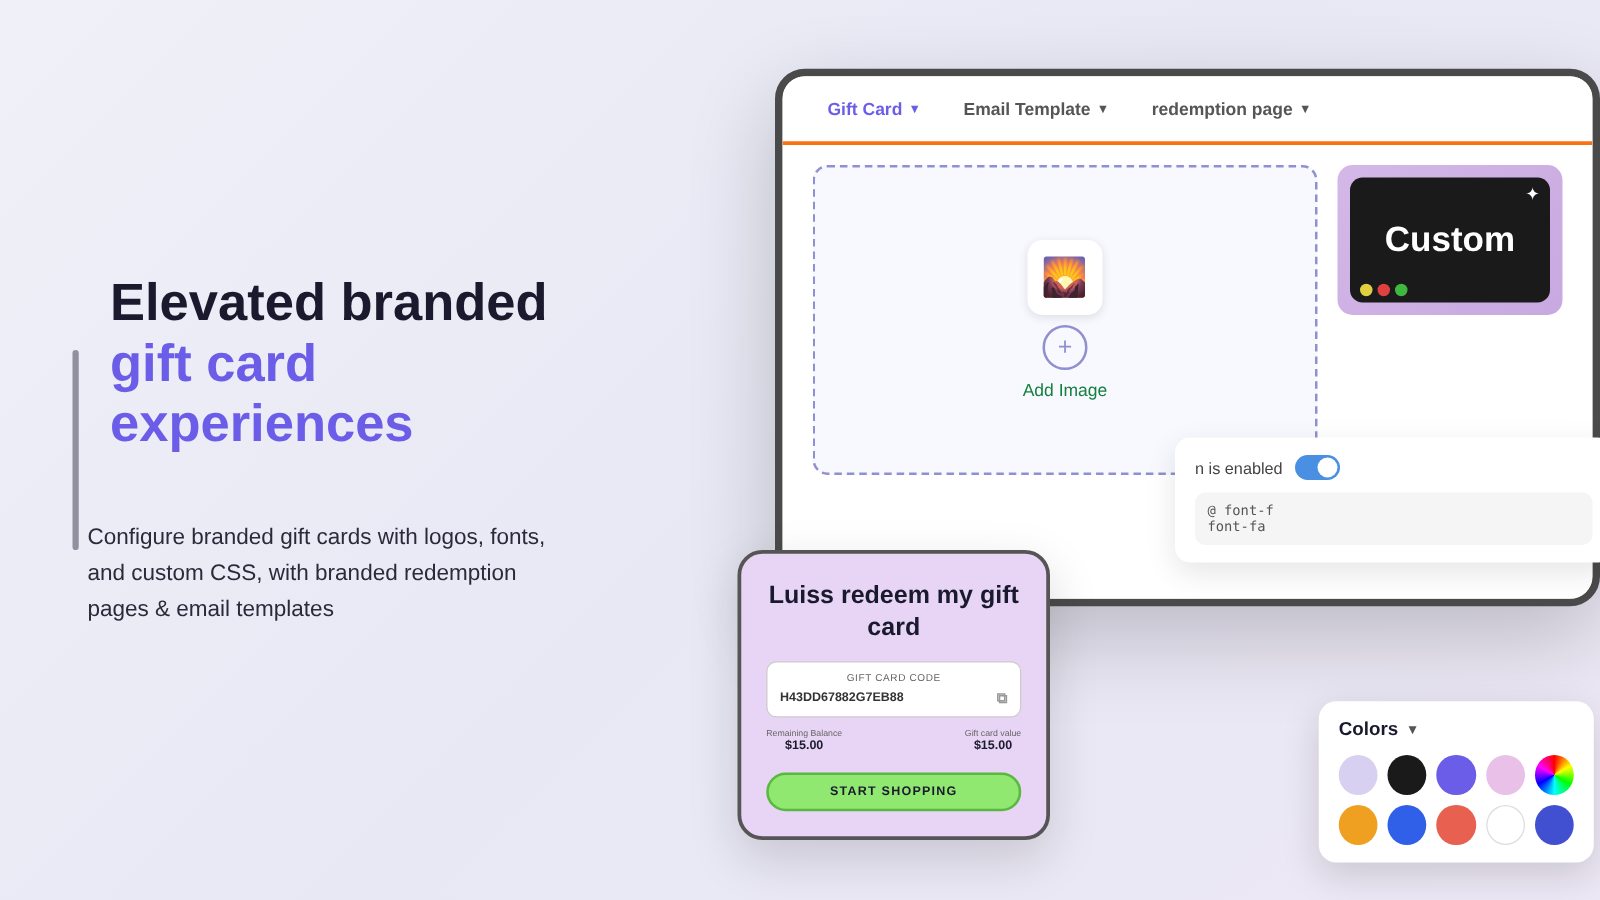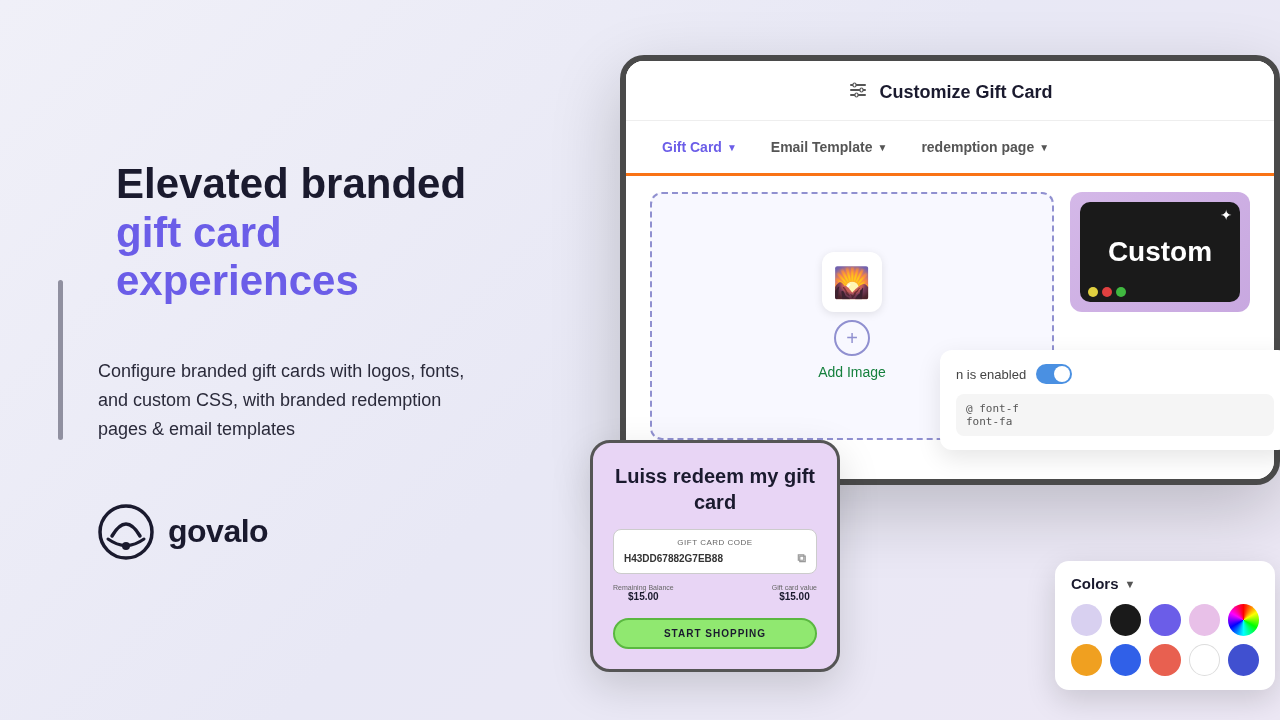--- a/index.html
+++ b/index.html
@@ -16,21 +16,20 @@
     }
 
     
     .left-section {
       width: 520px;
       padding: 60px 60px 60px 70px;
       display: flex;
       flex-direction: column;
       height: 100%;
       justify-content: center;
-      margin-left: 28px;
     }
 
     .accent-line {
       width: 5px;
       height: 160px;
       background: #9090a0;
       position: absolute;
       left: 58px;
       border-radius: 3px;
     }
@@ -409,49 +408,27 @@
 <div class="left-section">
   <div class="accent-line"></div>
 
   <div class="headline">
     <span class="headline-line1">Elevated branded</span>
     <span class="headline-line2">gift card experiences</span>
   </div>
 
   <p class="description">Configure branded gift cards with logos, fonts, and custom CSS, with branded redemption pages &amp; email templates</p>
 
-  <div class="logo-area">
-    <svg class="logo-icon" viewBox="0 0 56 56" fill="none" xmlns="http://www.w3.org/2000/svg">
-      <circle cx="28" cy="28" r="26" fill="none" stroke="#1a1a2e" stroke-width="3.5"></circle>
-      <path d="M14 32 Q28 8 42 32" stroke="#1a1a2e" stroke-width="3.5" fill="none" stroke-linecap="round"></path>
-      <path d="M10 35 Q28 48 46 35" stroke="#1a1a2e" stroke-width="3" fill="none" stroke-linecap="round"></path>
-      <circle cx="28" cy="42" r="4" fill="#1a1a2e"></circle>
-    </svg>
-    <span class="logo-text">govalo</span>
-  </div>
 </div>
 
 <div class="right-section">
 
   <div class="monitor-frame">
     <div class="monitor-inner">
 
-      <div class="window-header">
-        <span class="customize-icon">
-          <svg width="22" height="22" viewBox="0 0 22 22" fill="none">
-            <rect x="3" y="5" width="16" height="2" rx="1" fill="#555"></rect>
-            <rect x="3" y="10" width="16" height="2" rx="1" fill="#555"></rect>
-            <rect x="3" y="15" width="16" height="2" rx="1" fill="#555"></rect>
-            <rect x="6" y="4" width="3" height="4" rx="1.5" fill="white" stroke="#555" stroke-width="1.2"></rect>
-            <rect x="13" y="9" width="3" height="4" rx="1.5" fill="white" stroke="#555" stroke-width="1.2"></rect>
-            <rect x="8" y="14" width="3" height="4" rx="1.5" fill="white" stroke="#555" stroke-width="1.2"></rect>
-          </svg>
-        </span>
-        <span class="window-title">Customize Gift Card</span>
-      </div>
 
       <div class="window-tabs">
         <div class="tab-item active">
           <span>Gift Card</span>
           <span class="tab-chevron">▼</span>
         </div>
         <div class="tab-item inactive">
           <span>Email Template</span>
           <span class="tab-chevron">▼</span>
         </div>

